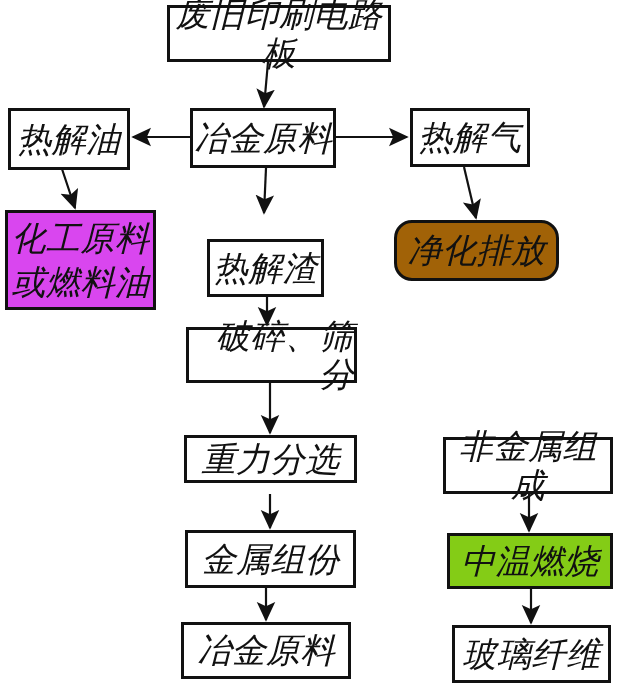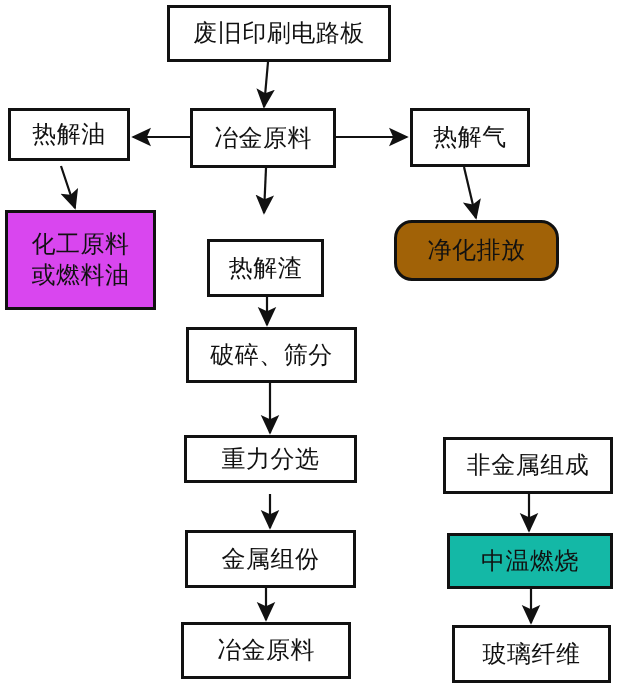--- a/index.html
+++ b/index.html
@@ -19,25 +19,26 @@
     position: absolute;
     box-sizing: border-box;
     background: #ffffff;
     border: 3px solid #111111;
     display: flex;
     flex-direction: column;
     align-items: center;
     justify-content: center;
     text-align: center;
     color: #111111;
-    font-size: 24px;
+    font-size: 34px;
     line-height: 1.12;
     letter-spacing: 0.5px;
     white-space: pre-line;
     z-index: 2;
+    font-style: italic;
   }
   .node.two-line {
     line-height: 1.30;
   }
   svg.edges {
     position: absolute;
     left: 0;
     top: 0;
     width: 630px;
     height: 696px;
@@ -66,27 +67,27 @@
         <line x1="270" y1="383" x2="270" y2="433" stroke="#111111" stroke-width="2.2" marker-end="url(#arrowhead)"></line>
         <line x1="270" y1="494" x2="270" y2="528" stroke="#111111" stroke-width="2.2" marker-end="url(#arrowhead)"></line>
         <line x1="266" y1="588" x2="266" y2="620" stroke="#111111" stroke-width="2.2" marker-end="url(#arrowhead)"></line>
         <line x1="529" y1="494" x2="529" y2="531" stroke="#111111" stroke-width="2.2" marker-end="url(#arrowhead)"></line>
         <line x1="531" y1="589" x2="531" y2="623" stroke="#111111" stroke-width="2.2" marker-end="url(#arrowhead)"></line>
       </g>
   </svg>
   <div id="node-layer">
       <div class="node" style="left: 167px; top: 5px; width: 224px; height: 57px; border-color: rgb(17, 17, 17); background: rgb(255, 255, 255);">废旧印刷电路板</div>
       <div class="node" style="left: 190px; top: 108px; width: 146px; height: 60px; border-color: rgb(17, 17, 17); background: rgb(255, 255, 255);">冶金原料</div>
-      <div class="node" style="left: 8px; top: 108px; width: 122px; height: 53px; border-color: rgb(17, 17, 17); background: rgb(255, 255, 255);">热解油</div>
+      <div class="node" style="left: 8px; top: 108px; width: 122px; height: 62px; border-color: rgb(17, 17, 17); background: rgb(255, 255, 255);">热解油</div>
       <div class="node" style="left: 410px; top: 108px; width: 120px; height: 59px; border-color: rgb(17, 17, 17); background: rgb(255, 255, 255);">热解气</div>
       <div class="node two-line" style="left: 5px; top: 210px; width: 151px; height: 100px; border-color: rgb(17, 17, 17); background: #d946ef;">化工原料
 或燃料油</div>
       <div class="node" style="left: 207px; top: 215px; width: 117px; height: 58px; border-color: rgb(17, 17, 17); background: rgb(255, 255, 255); margin-top: 24px;">热解渣</div>
       <div class="node" style="left: 394px; top: 220px; width: 165px; height: 61px; border-color: rgb(17, 17, 17); background: #a16207; border-radius: 18px;">净化排放</div>
-      <div class="node" style="left: 186px; top: 327px; width: 171px; height: 56px; border-color: rgb(17, 17, 17); background: rgb(255, 255, 255);">破碎、筛分</div>
+      <div class="node" style="left: 186px; top: 327px; width: 171px; height: 56px; border-color: rgb(17, 17, 17); background: rgb(255, 255, 255); text-align: right;">破碎、筛分</div>
       <div class="node" style="left: 184px; top: 435px; width: 173px; height: 48px; border-color: rgb(17, 17, 17); background: rgb(255, 255, 255);">重力分选</div>
       <div class="node" style="left: 185px; top: 530px; width: 171px; height: 58px; border-color: rgb(17, 17, 17); background: rgb(255, 255, 255);">金属组份</div>
       <div class="node" style="left: 181px; top: 622px; width: 170px; height: 57px; border-color: rgb(17, 17, 17); background: rgb(255, 255, 255);">冶金原料</div>
       <div class="node" style="left: 443px; top: 437px; width: 170px; height: 57px; border-color: rgb(17, 17, 17); background: rgb(255, 255, 255);">非金属组成</div>
-      <div class="node" style="left: 447px; top: 533px; width: 166px; height: 56px; border-color: rgb(17, 17, 17); background: #14b8a6;">中温燃烧</div>
+      <div class="node" style="left: 447px; top: 533px; width: 166px; height: 56px; border-color: rgb(17, 17, 17); background: #84cc16;">中温燃烧</div>
       <div class="node" style="left: 452px; top: 625px; width: 159px; height: 58px; border-color: rgb(17, 17, 17); background: rgb(255, 255, 255);">玻璃纤维</div>
     </div>
 </div>
 
 </body></html>

